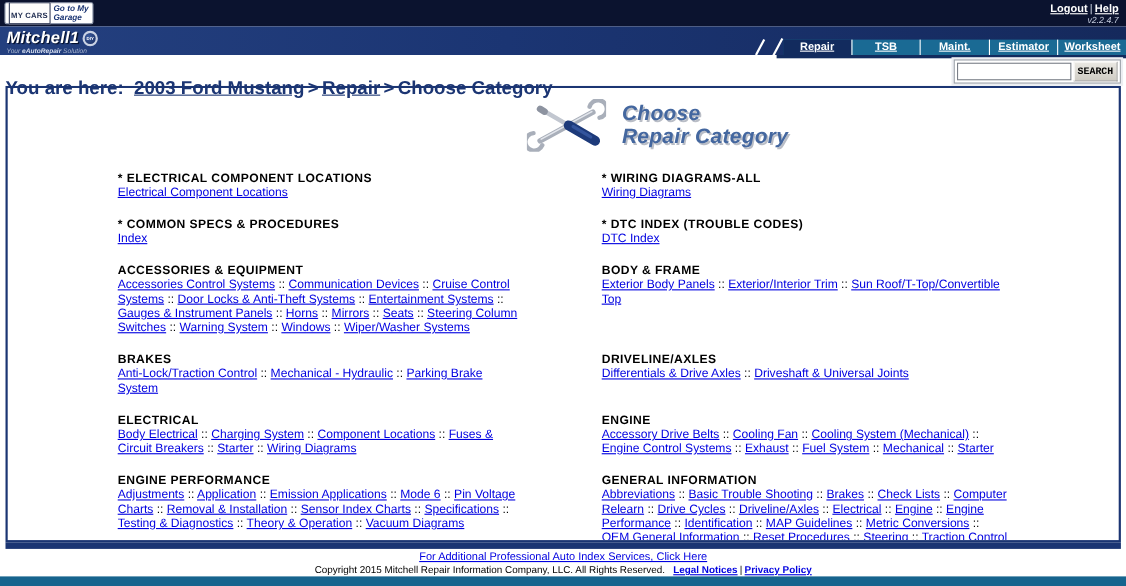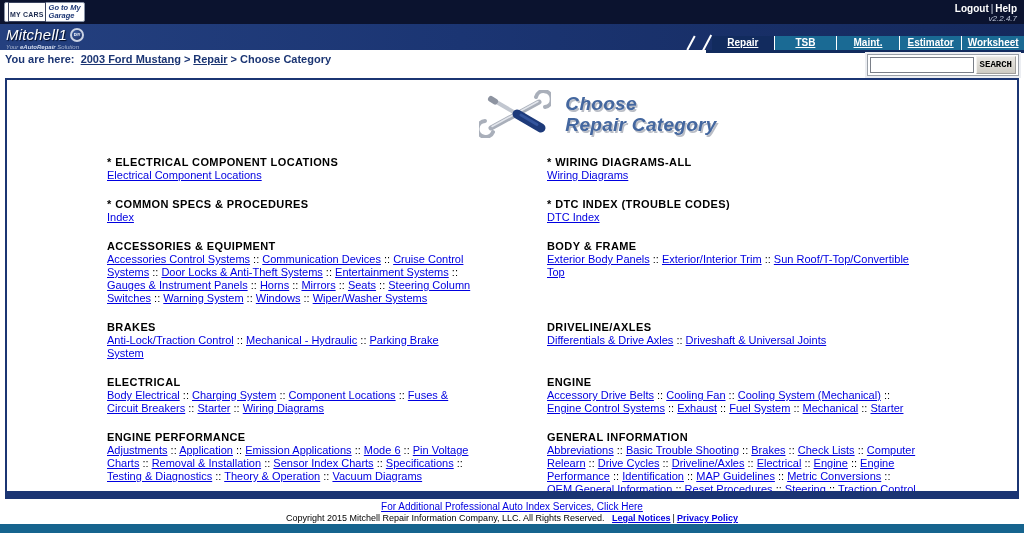--- a/index.html
+++ b/index.html
@@ -10,50 +10,50 @@
   
   .utility-bar { height: 24px; background: #0b132f; position: relative; }
   .garage-btn { position: absolute; left: 4px; top: 2px; height: 20px; background: #fff;
     border: 1px solid #8a94a8; border-radius: 2px; display: flex; align-items: center;
     padding: 1px 3px; gap: 3px; cursor: pointer; }
   .plate { border: 1px solid #39425e; background: #fdfdfd; text-align: center; padding: 0 1px; }
   .plate .plate-top { height: 3px; background: linear-gradient(90deg,#9aa2b6,#d8dde8); border-bottom: 1px solid #aab; }
   .plate .plate-text { font-size: 7px; font-weight: bold; color: #1c2a4e; letter-spacing: .2px; line-height: 8px; }
   .garage-label { font-size: 7.5px; font-weight: bold; font-style: italic; color: #1b3573; line-height: 8px; white-space: pre-line; }
   .session-links { position: absolute; right: 7px; top: 3px; font-size: 10px; font-weight: bold; color: #fff; }
-  .session-links a { color: #fff; }
+  .session-links a { color: #fff; text-decoration: underline; }
   .session-links .sep { font-weight: normal; color: #cfd6e4; padding: 0 2px; }
   .version { position: absolute; right: 7px; top: 14px; font-size: 8px; font-style: italic; color: #c3cbdd; }
 
   
   .brand-band { height: 26px; background: linear-gradient(90deg,#24407f 0%, #1b3573 45%, #15295c 100%); position: relative; }
   .logo { position: absolute; left: 6px; top: 2px; }
   .logo-row { display: flex; align-items: center; gap: 3px; }
-  .logo-text { font-size: 15px; font-weight: normal; font-style: italic; color: #ffffff; letter-spacing: .2px;
+  .logo-text { font-size: 15px; font-weight: bold; font-style: italic; color: #ffffff; letter-spacing: .2px;
     text-shadow: 1px 1px 1px #000a22; }
   .logo-badge { width: 14px; height: 14px; border-radius: 50%; background: radial-gradient(circle at 35% 35%, #3c5da0, #16295c);
     border: 2px solid #c9d2e4; color: #fff; font-size: 4px; font-weight: bold; display: flex; align-items: center; justify-content: center; }
   .logo-tagline { font-size: 6px; font-style: italic; color: #aab6d0; margin-top: 1px; }
   .logo-tagline b { color: #d7dff0; }
 
   
   .tab-strip { position: absolute; right: 0; bottom: 0; width: 312px; height: 14px; background: #1a6a94; display: flex; }
   .tab-strip::before { content: ''; position: absolute; left: -6px; top: -2px; width: 2px; height: 18px;
     background: #ffffff; transform: rotate(28deg); }
   .tab-strip::after { content: ''; position: absolute; left: -22px; top: -1px; width: 2px; height: 16px;
     background: #ffffff; transform: rotate(28deg); }
   .tab { flex: 1; text-align: center; line-height: 14px; font-size: 10px; font-weight: bold; color: #fff;
     text-decoration: underline; border-left: 1px solid #ffffff; cursor: pointer; }
   .tab:first-child { border-left: none; }
   .tab.active { background: #122b5e; }
 
   
   .crumb-row { height: 28px; background: #fff; position: relative; }
   .tab-underline { position: absolute; right: 0; top: 0; width: 318px; height: 3px; background: #122b5e; }
-  .breadcrumb { position: absolute; left: 5px; top: 3px; font-size: 11px; font-weight: bold; color: #1b3573; }
+  .breadcrumb { position: absolute; left: 5px; top: 20px; font-size: 17px; font-weight: bold; color: #1b3573; }
   .breadcrumb a { color: #1b3573; text-decoration: underline; }
   .breadcrumb .bsep { padding: 0 3px; font-weight: bold; }
   .search-wrap { position: absolute; right: 5px; top: 4px; width: 152px; height: 22px; background: #fff;
     border: 1px solid #9aa0a8; box-shadow: 0 0 0 2px #eceef2; display: flex; align-items: center; padding: 2px; gap: 2px; }
   .search-input { flex: 1; height: 16px; border: 1px solid #7a7f88; font-size: 11px; padding: 0 2px; min-width: 0; }
   .search-btn { height: 18px; font-size: 9px; font-weight: bold; color: #000; background: linear-gradient(#e9e7e2,#cfccc4);
     border: 1px outset #f4f3f0; padding: 0 3px; cursor: pointer; font-family: Liberation Mono, monospace; }
 
   
   .main-box { margin: 0 5px; height: 415px; border: 2px solid #1b3573; background: #fff; overflow: hidden; }

